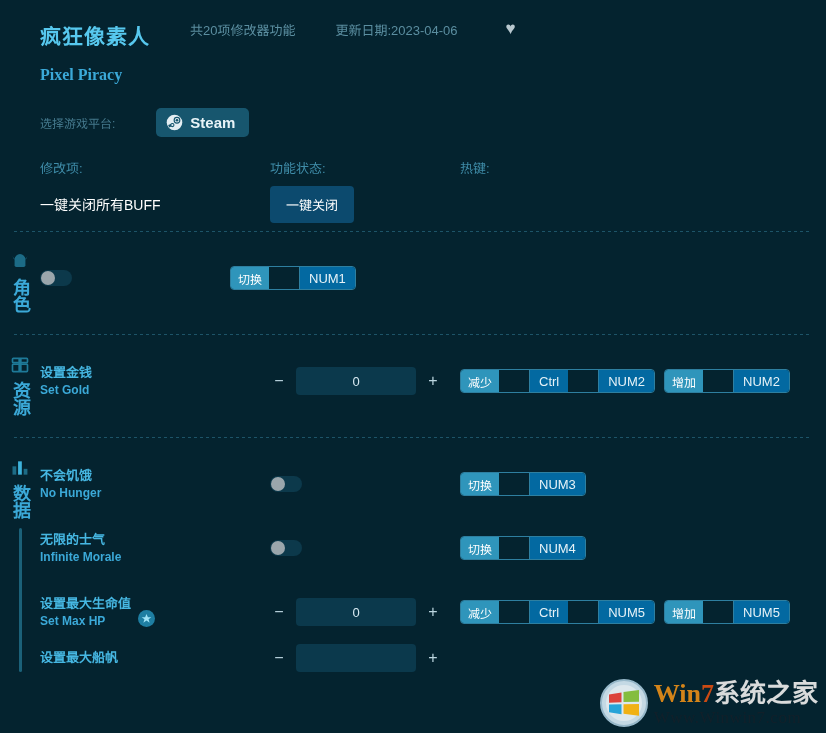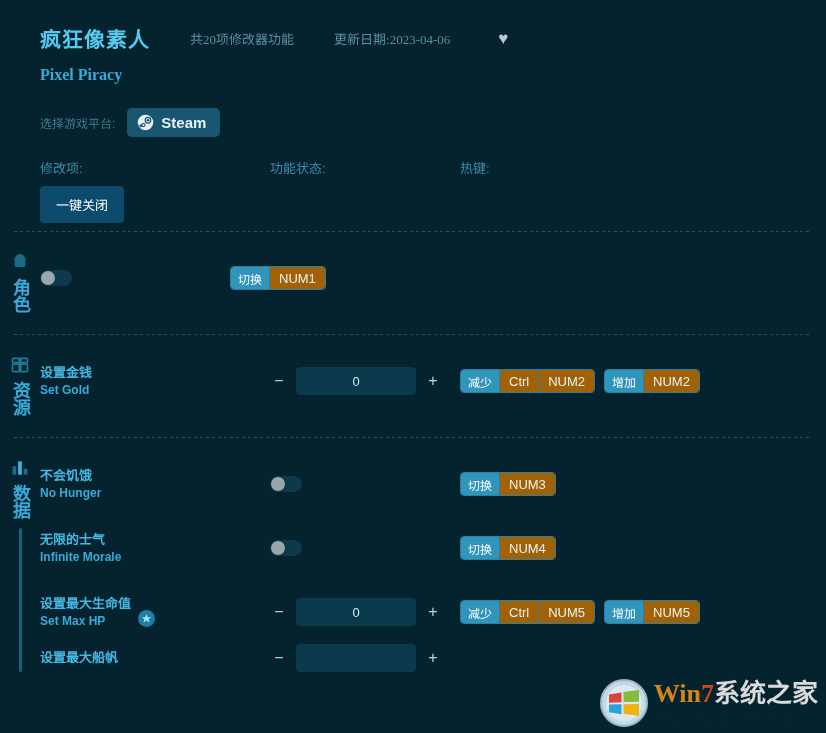--- a/index.html
+++ b/index.html
@@ -18,23 +18,21 @@
   }
 
   
   .header {
     padding: 20px 0 0 40px;
     position: relative;
     height: 100px;
   }
   .title-row {
     display: flex;
-    align-items: center;
     height: 36px;
-    font-family: Liberation Serif, serif;
   }
   .game-title-cn {
     font-size: 21px;
     font-weight: bold;
     color: #57c8ee;
     letter-spacing: 1px;
   }
   .meta-item {
     font-size: 13px;
     color: #5b8ea0;
@@ -55,20 +53,21 @@
     margin-top: 10px;
     font-family: Liberation Serif, serif;
   }
 
   
   .platform-row {
     display: flex;
     align-items: center;
     padding-left: 40px;
     height: 44px;
+    gap: 29px;
   }
   .platform-label {
     font-size: 12px;
     color: #44788c;
     margin-right: 12px;
   }
   .steam-btn {
     display: inline-flex;
     align-items: center;
     gap: 7px;
@@ -266,32 +265,33 @@
     align-items: center;
     gap: 9px;
   }
   .keygroup {
     display: inline-flex;
     align-items: stretch;
     border: 1px solid #2e7fa0;
     border-radius: 4px;
     overflow: hidden;
     height: 24px;
+    gap: 30px;
   }
   .kg-action {
     background: #2f95bb;
     color: #ffffff;
     font-size: 12px;
     padding: 0 7px;
     display: flex;
     align-items: center;
     white-space: nowrap;
   }
   .kg-key {
-    background: #a16207;
+    background: #0369a1;
     color: #e6f2f7;
     font-size: 13px;
     padding: 0 9px;
     display: flex;
     align-items: center;
     border-left: 1px solid #2e7fa0;
     white-space: nowrap;
   }
 
   
@@ -354,20 +354,21 @@
   </div>
 </div>
 
 <div class="col-head">
   <span class="ch-name">修改项:</span>
   <span class="ch-state">功能状态:</span>
   <span class="ch-key">热键:</span>
 </div>
 
 <div class="onekey-row">
+  <span class="onekey-label">一键关闭所有BUFF</span>
   <span class="onekey-state">
     <button class="onekey-btn">一键关闭</button>
   </span>
 </div>
 
 <div id="sections-host">
     <div class="divider"></div>
     <div class="section">
       <div class="cat">
         <div class="cat-icon"><svg viewBox="0 0 24 24">

